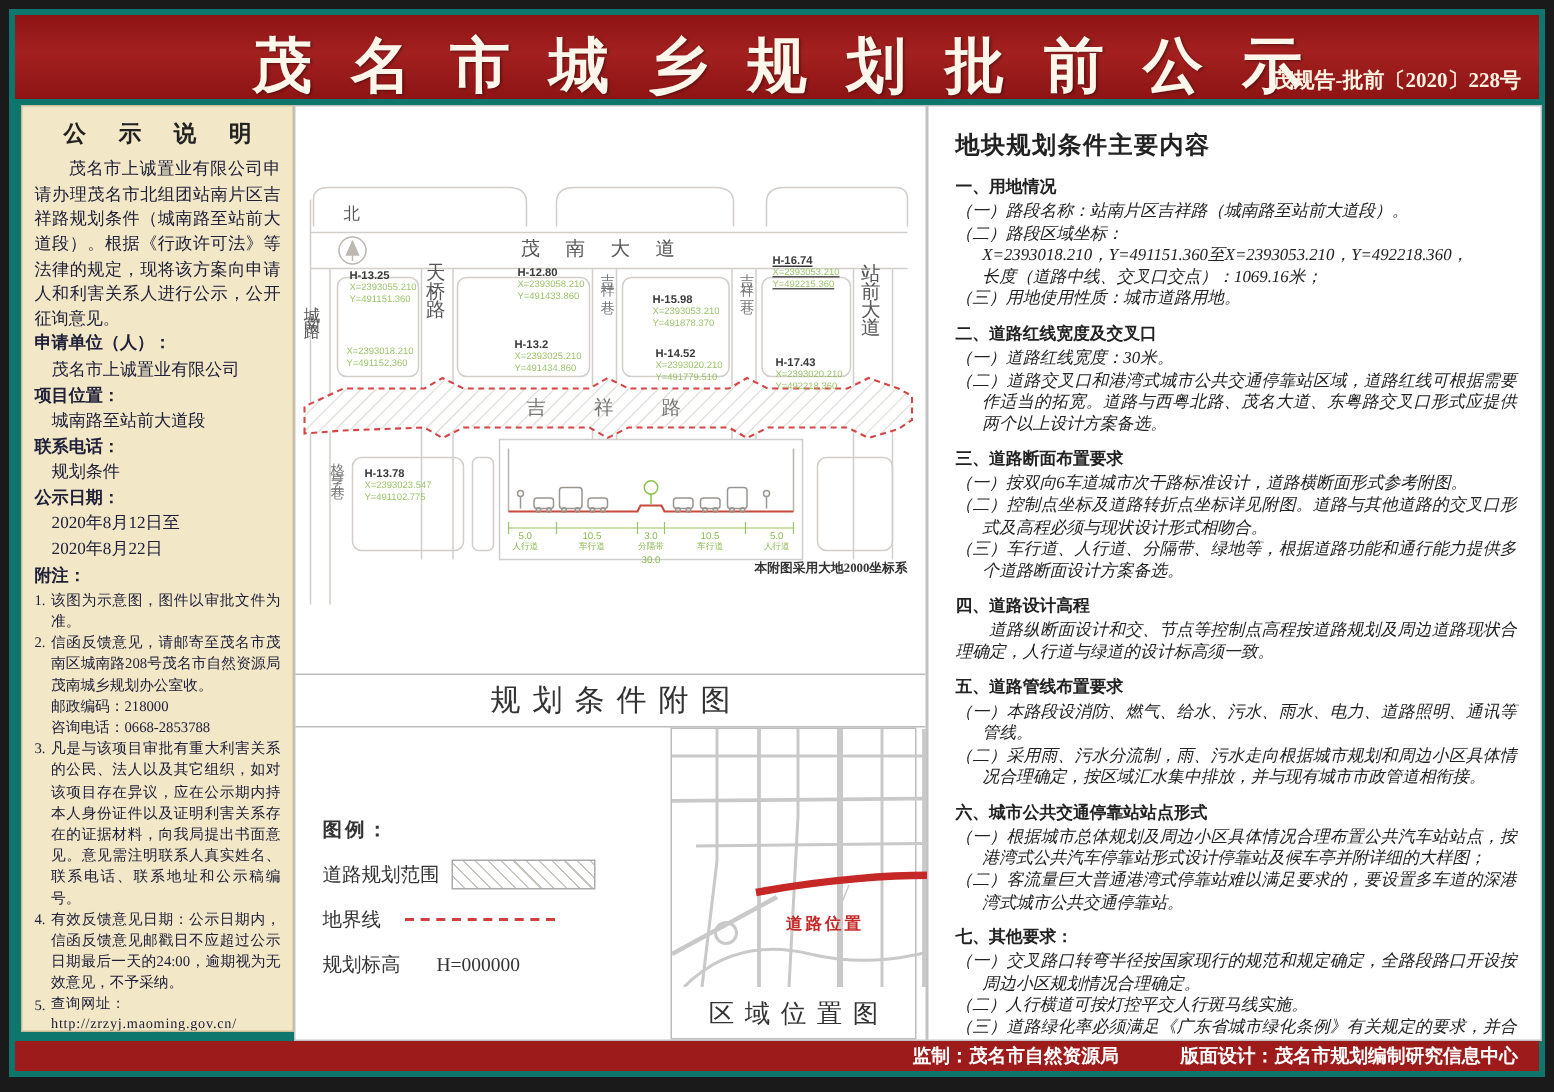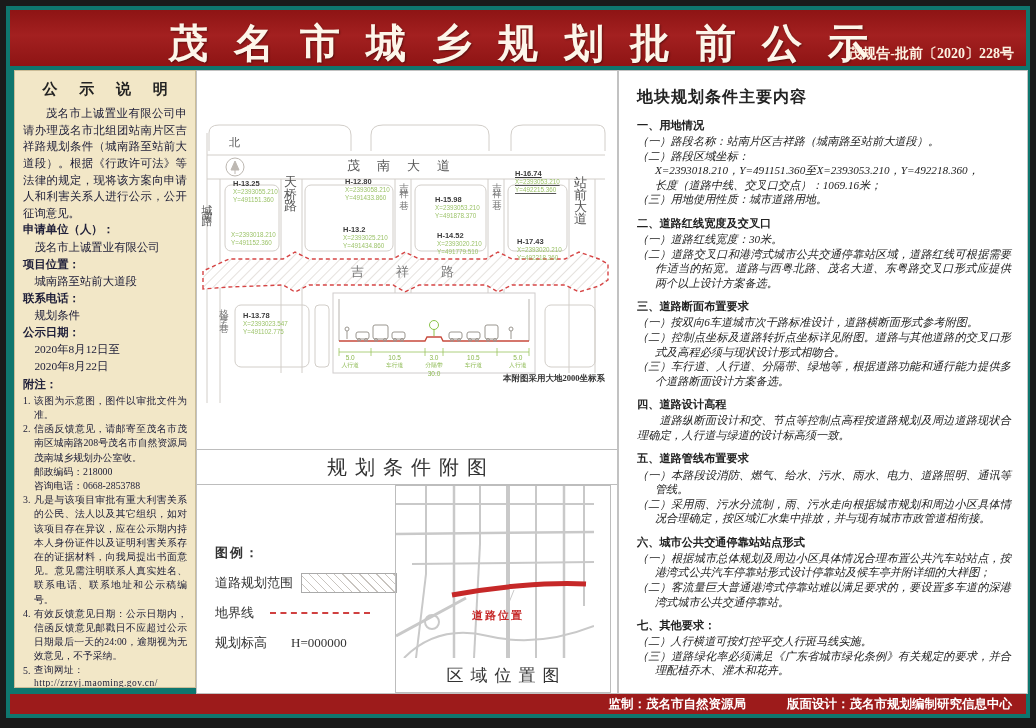--- a/index.html
+++ b/index.html
@@ -63,21 +63,21 @@
         border-top:1px solid #bdbdbd;border-bottom:1px solid #bdbdbd;box-sizing:border-box;
         text-align:center;line-height:34px;font-size:20px;letter-spacing:8px;text-indent:8px;color:#333;}
   .bottom-area{position:absolute;left:0;top:414px;width:100%;height:208px;}
   .legend{position:absolute;left:18px;top:58px;font-size:13px;color:#333;}
   .legend-row{margin-bottom:10px;display:flex;align-items:center;height:20px;}
   .legend-title{font-weight:bold;letter-spacing:2px;}
   .legend-dash{display:inline-block;width:100px;border-top:2px dashed #d04040;margin-left:16px;}
   .legend-hatch{display:inline-block;width:94px;height:18px;border:1px solid #aaa;margin-left:8px;
         background:repeating-linear-gradient(45deg,#fff 0 5px,#c9c5c0 5px 6px);}
   .legend-elev-val{margin-left:24px;font-family:"Liberation Serif",serif;}
-  .locmap-box{position:absolute;right:6px;top:0;width:216px;height:208px;border:1px solid #bdbdbd;
+  .locmap-box{position:absolute;right:6px;top:0;width:164px;height:208px;border:1px solid #bdbdbd;
         box-sizing:border-box;}
   .locmap-road-label{position:absolute;left:76px;top:122px;color:#c62828;font-size:11px;
         font-weight:bold;letter-spacing:2px;}
   .caption-loc{position:absolute;left:0;bottom:5px;width:100%;text-align:center;font-size:17px;
         letter-spacing:7px;text-indent:7px;color:#333;}
   
   .right-panel{position:absolute;left:612px;top:64px;width:410px;height:624px;background:#fff;
         border:1px solid #c2c2c2;box-sizing:border-box;padding:16px 16px 8px 18px;overflow:hidden;
         color:#222;}
   .rp-header{font-size:16px;font-weight:bold;letter-spacing:1px;margin-bottom:10px;}
@@ -395,20 +395,21 @@
     </div>
 
     <div class="rp-sec">
       <div class="rp-sec-h">六、城市公共交通停靠站站点形式</div>
       <div class="rp-item">（一）根据城市总体规划及周边小区具体情况合理布置公共汽车站站点，按港湾式公共汽车停靠站形式设计停靠站及候车亭并附详细的大样图；</div>
       <div class="rp-item">（二）客流量巨大普通港湾式停靠站难以满足要求的，要设置多车道的深港湾式城市公共交通停靠站。</div>
     </div>
 
     <div class="rp-sec">
       <div class="rp-sec-h">七、其他要求：</div>
+      <div class="rp-item">（一）交叉路口转弯半径按国家现行的规范和规定确定，全路段路口开设按周边小区规划情况合理确定。</div>
       <div class="rp-item">（二）人行横道可按灯控平交人行斑马线实施。</div>
       <div class="rp-item">（三）道路绿化率必须满足《广东省城市绿化条例》有关规定的要求，并合理配植乔木、灌木和花卉。</div>
     </div>
   </div>
 
   <div class="footer">
     <span>监制：茂名市自然资源局</span>
     <span>版面设计：茂名市规划编制研究信息中心</span>
   </div>
 

